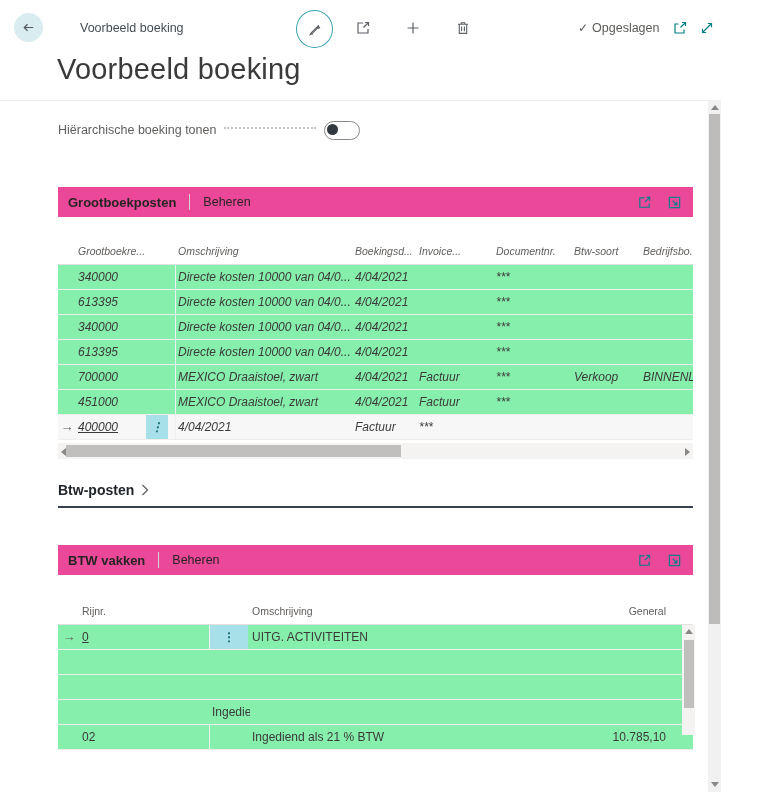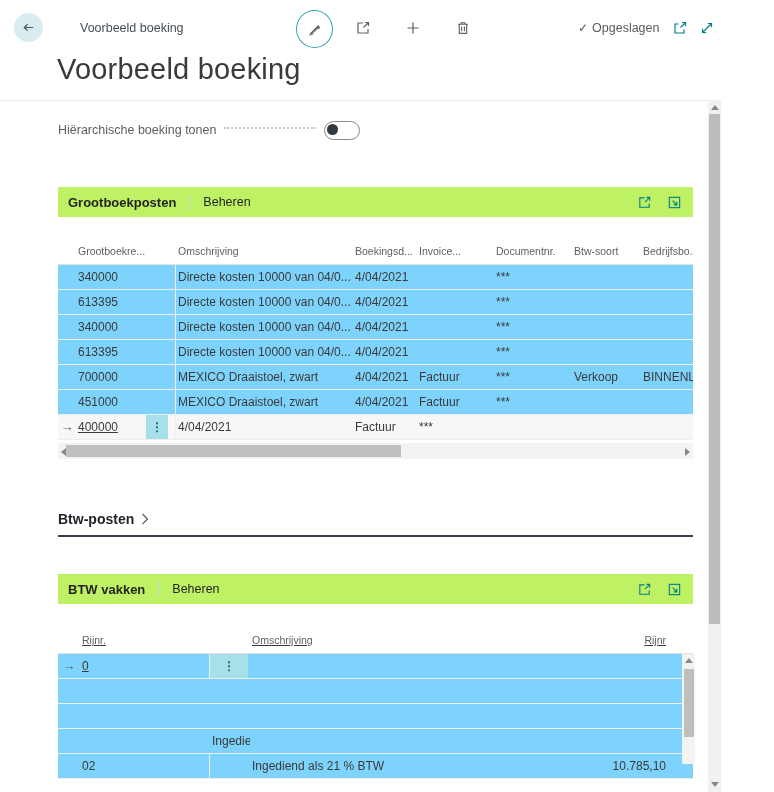--- a/index.html
+++ b/index.html
@@ -32,35 +32,35 @@
   .section-head .chev{margin-left:6px;color:#605e5c;display:inline-flex;}
   .toggle-row{margin-top:20px;width:302px;display:flex;align-items:center;height:18px;}
   .toggle-label{font-size:12.5px;color:#605e5c;white-space:nowrap;}
   .leader{flex:1;margin:0 8px;border-bottom:2px dotted #c8c6c4;height:1px;transform:translateY(-3px);}
   .toggle{width:34px;height:17px;border:1px solid #8a8886;border-radius:10px;position:relative;background:#fff;cursor:pointer;flex:none;}
   .toggle .knob{position:absolute;left:2px;top:2px;width:11px;height:11px;border-radius:50%;background:#32383f;}
   
   .card{width:635px;}
   .gl-card{margin-top:48px;}
   .vat-card{margin-top:37px;position:relative;}
-  .card-head{height:30px;background:#bef264;display:flex;align-items:center;padding:0 10px;}
+  .card-head{height:30px;background:#ec4899;display:flex;align-items:center;padding:0 10px;}
   .card-title{font-size:13px;font-weight:700;color:#252423;cursor:pointer;white-space:nowrap;}
   .vsep{width:1px;height:16px;background:#d6d6d6;margin:0 13px;}
   .manage{font-size:12.5px;color:#252423;cursor:pointer;}
   .head-spacer{flex:1;}
   .card-ic{width:16px;height:16px;color:#008089;margin-left:14px;cursor:pointer;display:flex;align-items:center;}
   
-  .gl-cols{display:grid;grid-template-columns:18px 70px 30px 177px 64px 77px 78px 69px 52px;}
+  .gl-cols{display:grid;grid-template-columns:18px 70px 30px 177px 64px 77px 78px 69px 52px;font-style:italic;}
   .vat-cols{display:grid;grid-template-columns:22px 130px 40px 310px 116px;}
   .grid-head{align-items:end;border-bottom:1px solid #e3e1df;}
   .gl-grid-head{height:47px;padding-bottom:0;}
-  .vat-grid-head{height:49px;text-decoration:underline;}
+  .vat-grid-head{height:49px;}
   .hc{font-size:10.5px;color:#605e5c;white-space:nowrap;overflow:hidden;padding:0 8px 7px 2px;}
   .hc.r{text-align:right;padding-right:10px;}
-  .grow{align-items:center;border-bottom:1px solid #efeeec;font-size:12px;color:#3b3a39;background:#7dd3fc;}
+  .grow{align-items:center;border-bottom:1px solid #efeeec;font-size:12px;color:#3b3a39;background:#86efac;}
   .gl-row{height:24px;}
   .vat-row{height:24px;}
   .grow.sel{background:#f7f7f7;}
   .c{white-space:nowrap;overflow:hidden;padding:0 8px 0 2px;line-height:24px;}
   .c.r{text-align:right;padding-right:10px;}
   .gut{color:#605e5c;font-size:13px;text-align:center;padding:0;line-height:24px;}
   .dotcell{padding:0;height:100%;position:relative;}
   .gl-cols .dotcell{border-right:1px solid #f0efee;}
   .vat-cols .ridcell{border-right:1px solid #f0efee;}
   .dotbtn{position:absolute;left:0;top:0;height:100%;display:flex;align-items:center;justify-content:center;
@@ -263,21 +263,21 @@
       <span class="c"></span>
     </div>
 
     <div class="hscroll">
       <span class="tri tri-left"></span>
       <span class="hthumb"></span>
       <span class="tri tri-right"></span>
     </div>
   </div>
 
-  <div class="section-head" style="margin-top:52px;">
+  <div class="section-head" style="margin-top:23px;">
     <span>Btw-posten</span>
     <span class="chev">
       <svg width="10" height="12" viewBox="0 0 8 12" fill="none" stroke="currentColor" stroke-width="1.2">
           <path d="M1.5 1l5 5-5 5"></path>
         </svg>
     </span>
   </div>
 
   <div class="card vat-card">
     <div class="card-head">
@@ -297,31 +297,32 @@
             <path d="M6 6l4.5 4.5M10.5 7.2v3.3H7.2"></path>
           </svg>
       </span>
     </div>
 
     <div class="vat-cols grid-head vat-grid-head">
       <span class="hc"></span>
       <span class="hc">Rijnr.</span>
       <span class="hc"></span>
       <span class="hc">Omschrijving</span>
-      <span class="hc r">Rijnr</span>
+      <span class="hc r">General</span>
     </div>
 
     <div class="vat-cols grow vat-row">
       <span class="c gut">→</span>
       <span class="c link ridcell">0</span>
       <span class="c dotcell">
         <span class="dotbtn vat-dot">
             <span>⋮</span>
           </span>
       </span>
+      <span class="c">UITG. ACTIVITEITEN</span>
       <span class="c r"></span>
     </div>
     <div class="vat-cols grow vat-row">
       <span class="c gut"></span>
       <span class="c ridcell"></span>
       <span class="c dotcell"></span>
       <span class="c"></span>
       <span class="c r"></span>
     </div>
     <div class="vat-cols grow vat-row">

